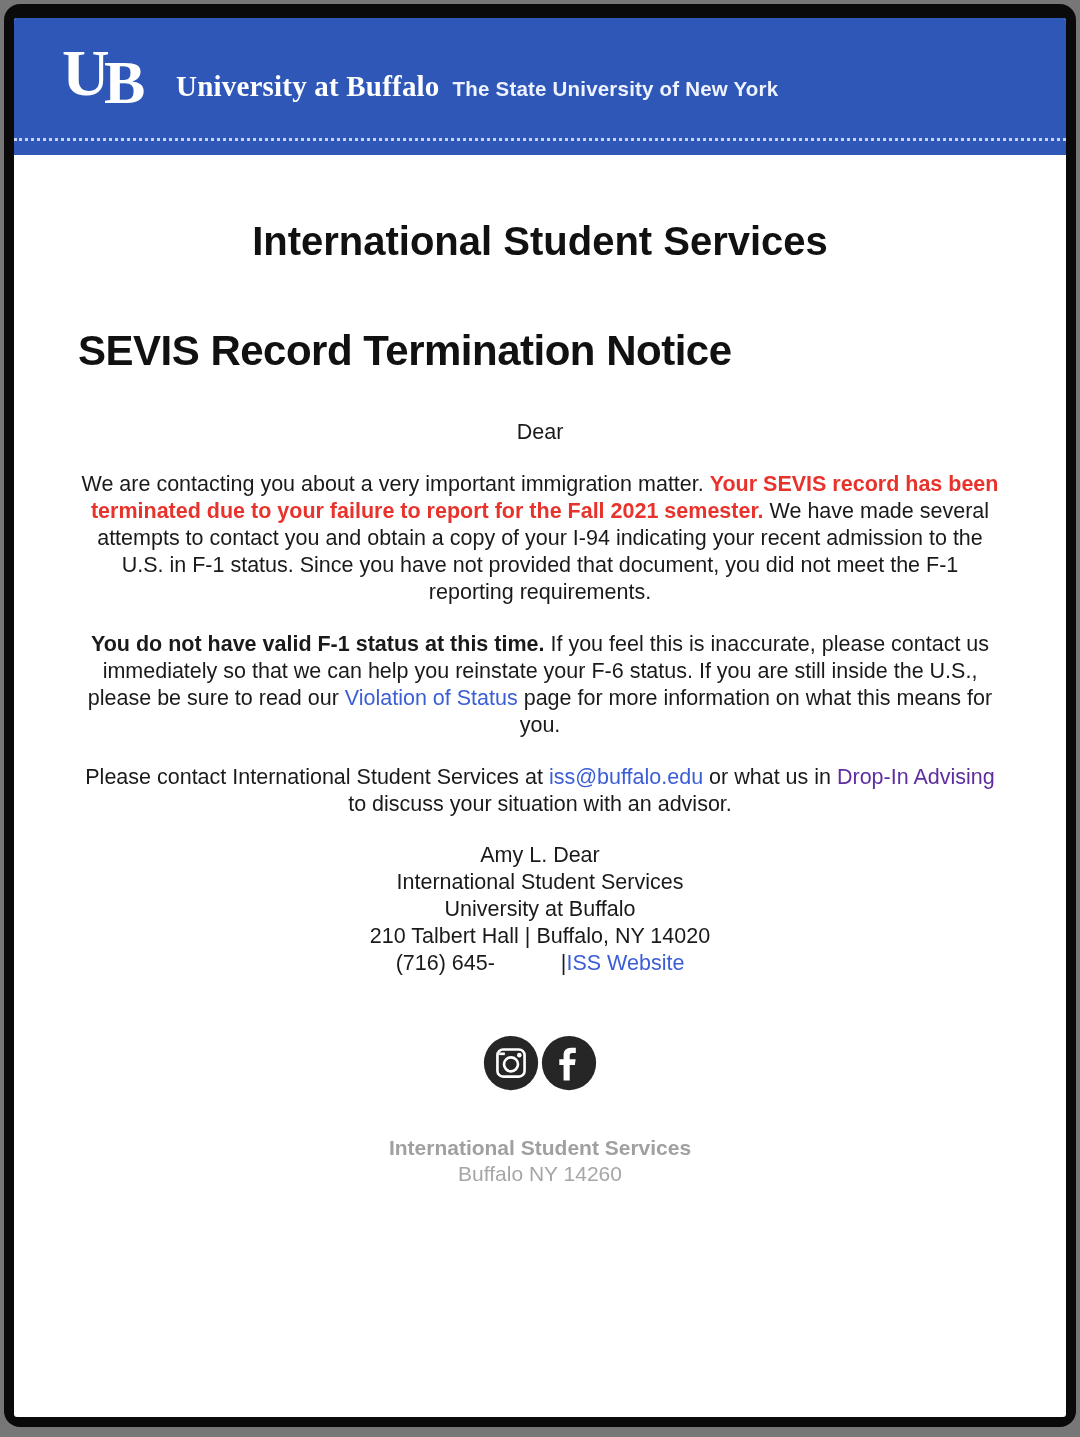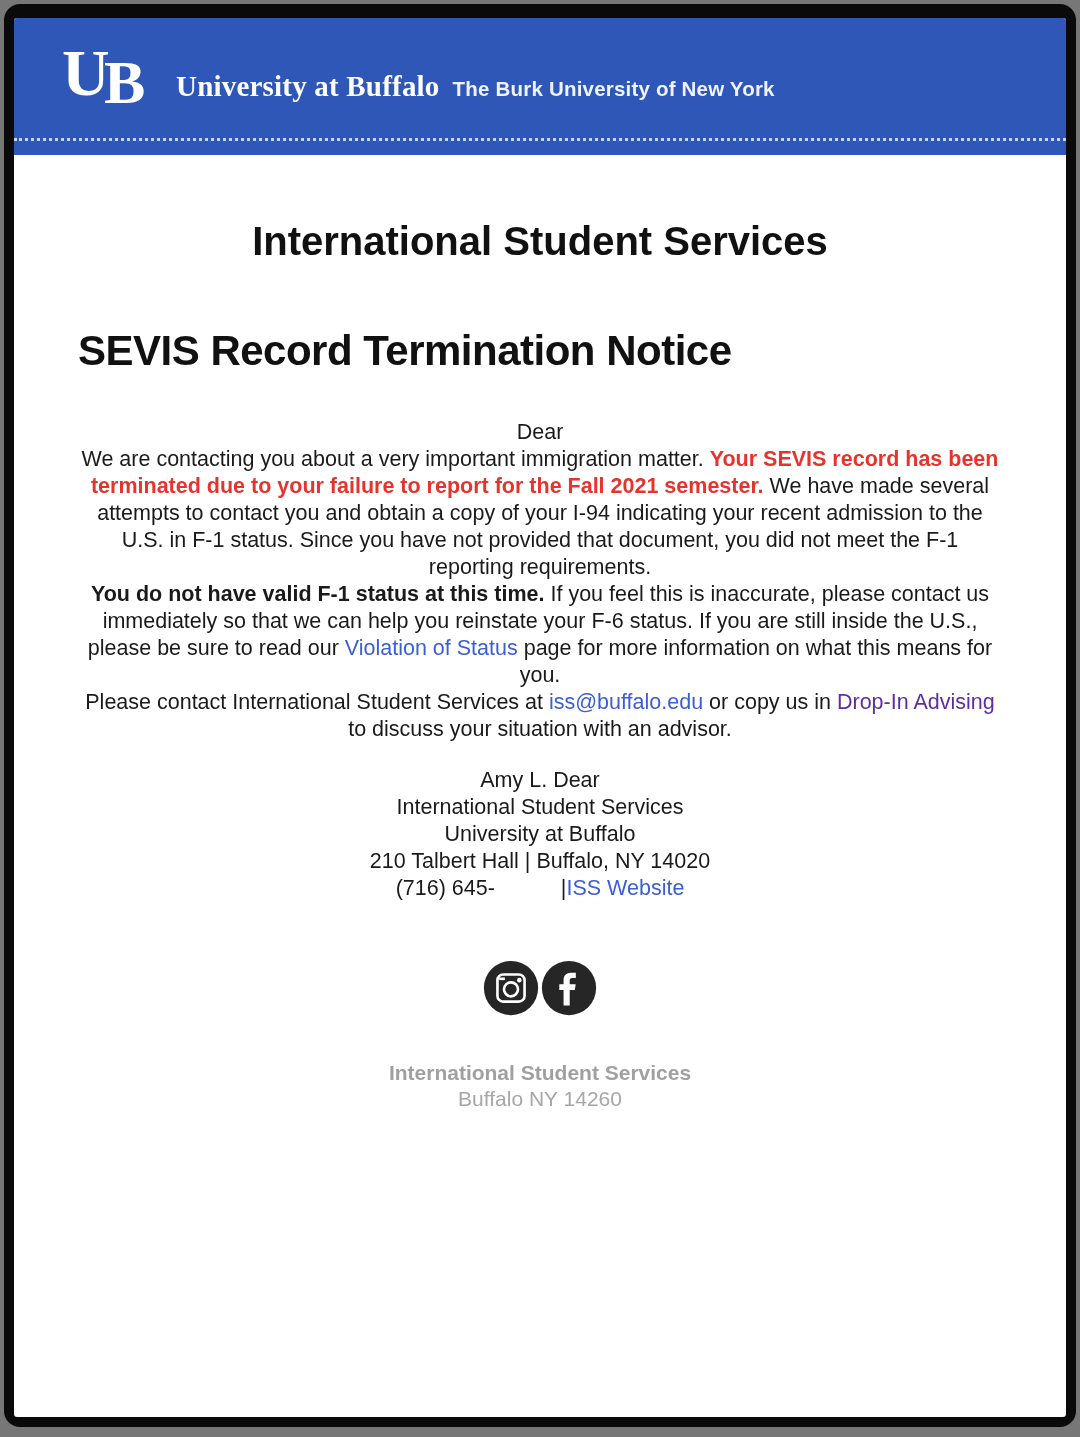--- a/index.html
+++ b/index.html
@@ -104,21 +104,21 @@
     margin-top: 63px;
     letter-spacing: -0.5px;
     color: #111111;
   }
   .body-text {
     font-size: 21.5px;
     line-height: 27px;
     text-align: center;
   }
   .salutation { margin-top: 44px; }
-  .para { }
+  .para { margin-top: 25px; }
   .alert-text { color: #e8332c; font-weight: bold; }
   .bold-text { font-weight: bold; }
   a.link-blue { color: #3b5ed6; text-decoration: none; cursor: pointer; }
   a.link-visited { color: #5e2ea0; text-decoration: none; cursor: pointer; }
   .closing-block { margin-top: 50px; }
   .signature-block { margin-top: 24px; }
   .sig-line { display: block; }
   .phone-line { white-space: pre; }
   .redacted-gap { display: inline-block; width: 66px; }
   
@@ -145,21 +145,21 @@
 <div class="window-frame">
   <div class="email-content">
 
     <div class="banner">
       <div class="ub-monogram">
         <span class="letter-u">U</span>
         <span class="letter-b">B</span>
       </div>
       <div class="banner-text">
         <span class="wordmark">University at Buffalo</span>
-        <span class="tagline">The Burk University of New York</span>
+        <span class="tagline">The State University of New York</span>
       </div>
       <div class="banner-dotted-line"></div>
     </div>
 
     <div class="main">
 
       <div class="page-title">International Student Services</div>
 
       <div class="notice-heading">SEVIS Record Termination Notice</div>
 
@@ -167,21 +167,21 @@
 
       <div class="body-text para">
         <span>We are contacting you about a very important immigration matter. </span><span class="alert-text">Your SEVIS record has been terminated due to your failure to report for the Fall 2021 semester.</span><span> We have made several attempts to contact you and obtain a copy of your I-94 indicating your recent admission to the U.S. in F-1 status. Since you have not provided that document, you did not meet the F-1 reporting requirements.</span>
       </div>
 
       <div class="body-text para">
         <span class="bold-text">You do not have valid F-1 status at this time.</span><span> If you feel this is inaccurate, please contact us immediately so that we can help you reinstate your F-6 status. If you are still inside the U.S., please be sure to read our </span><a class="link-blue">Violation of Status</a><span> page for more information on what this means for you.</span>
       </div>
 
       <div class="body-text para">
-        <span>Please contact International Student Services at </span><a class="link-blue">iss@buffalo.edu</a><span> or copy us in </span><a class="link-visited">Drop-In Advising</a><span> to discuss your situation with an advisor.</span>
+        <span>Please contact International Student Services at </span><a class="link-blue">iss@buffalo.edu</a><span> or what us in </span><a class="link-visited">Drop-In Advising</a><span> to discuss your situation with an advisor.</span>
       </div>
 
 
       <div class="body-text signature-block">
         <span class="sig-line">Amy L. Dear</span>
         <span class="sig-line">International Student Services</span>
         <span class="sig-line">University at Buffalo</span>
         <span class="sig-line">210 Talbert Hall | Buffalo, NY 14020</span>
         <span class="sig-line phone-line"><span>(716) 645-</span><span class="redacted-gap"></span><span>|</span><a class="link-blue">ISS Website</a></span>
       </div>

